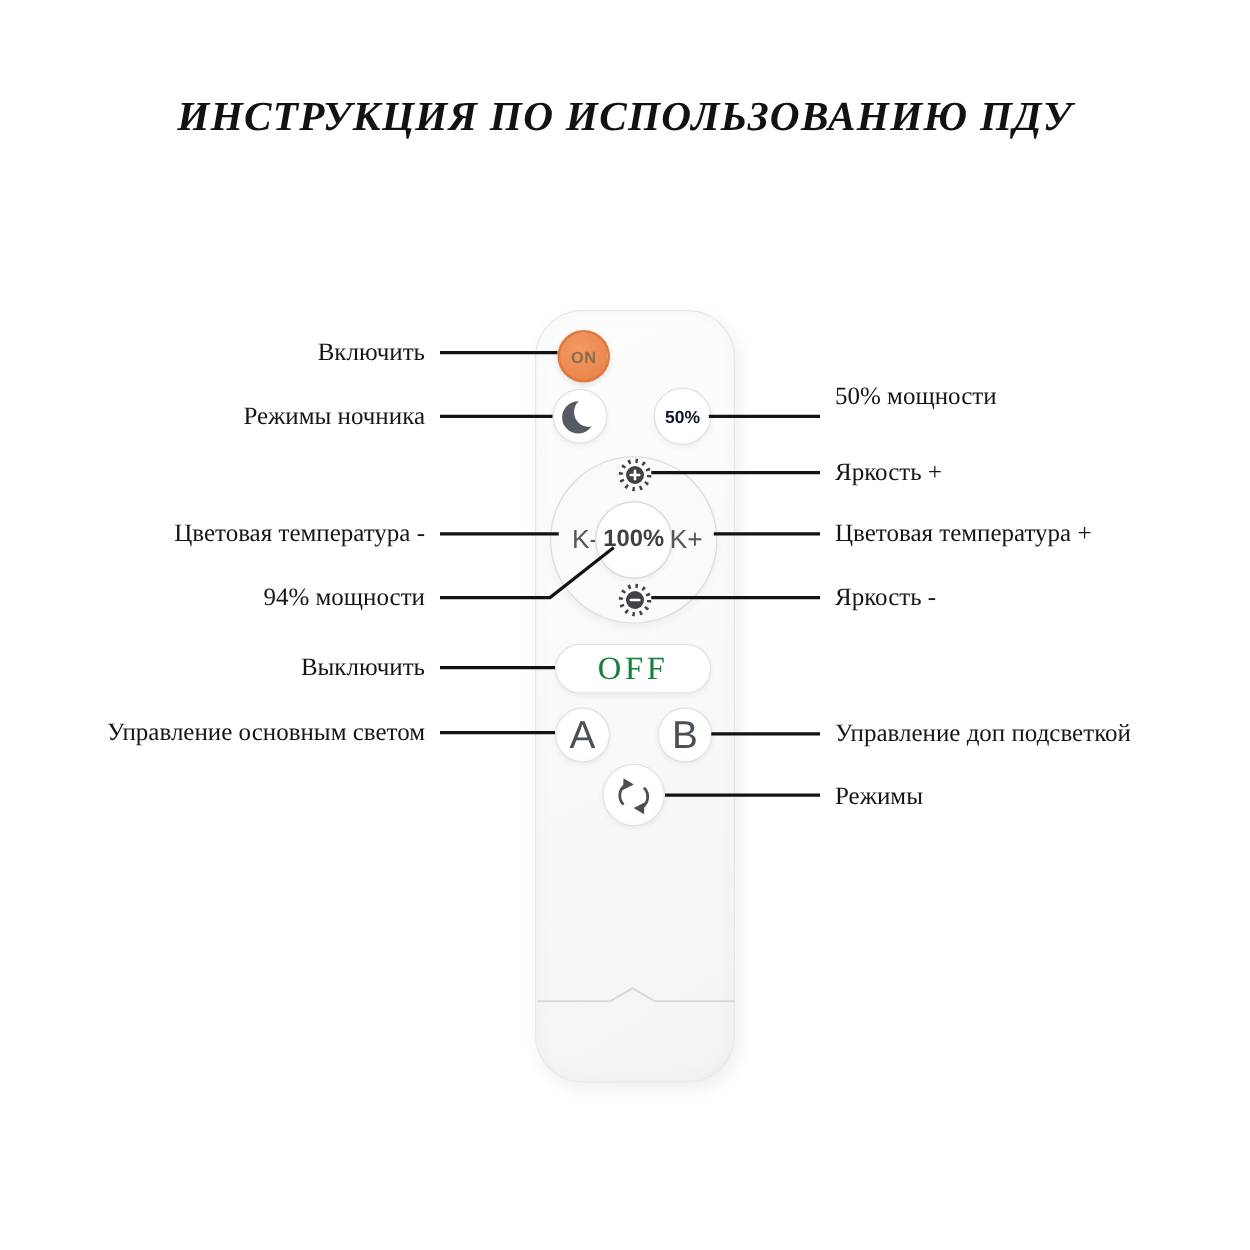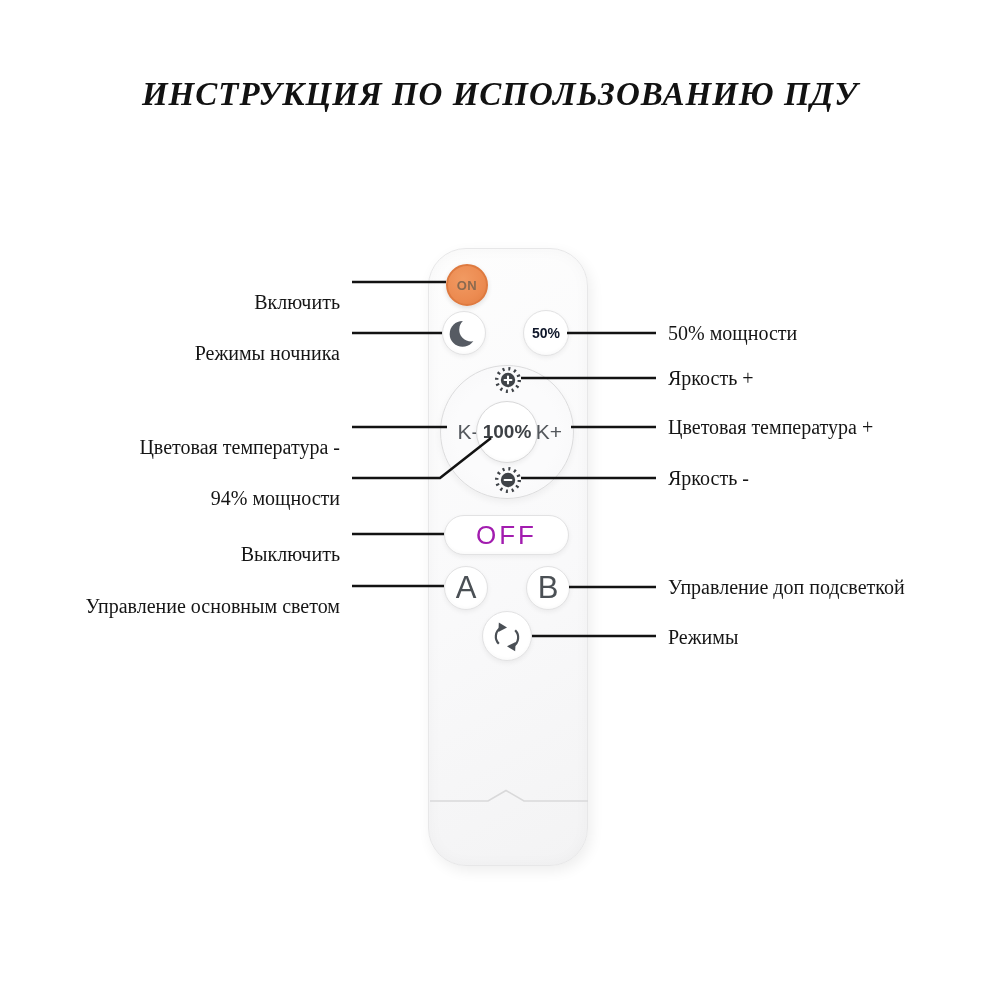--- a/index.html
+++ b/index.html
@@ -52,38 +52,38 @@
   .pad-icon.minus { top: 99px; }
   .k-label {
     position: absolute; top: 50px; width: 32px; height: 32px;
     display: flex; align-items: center; justify-content: center;
     font-family: "Liberation Sans", sans-serif; font-size: 21px; color: #54585d;
   }
   .k-minus { left: 11px; }
   .k-plus  { left: 92px; }
   .btn-off {
     left: 15px; top: 266px; width: 125px; height: 40px; border-radius: 22px;
-    color: #a21caf; font-size: 26px; letter-spacing: 3px;
+    color: #15803d; font-size: 26px; letter-spacing: 3px; font-family: Liberation Serif, serif;
   }
   .btn-a { left: 15px; top: 317px; width: 44px; height: 44px;
            color: #4b5055; font-size: 31px; }
   .btn-b { left: 97px; top: 317px; width: 44px; height: 44px;
            color: #4b5055; font-size: 31px; }
   .btn-cycle { left: 53px; top: 362px; width: 50px; height: 50px; }
   .battery-line { position: absolute; left: 0; top: 538px; }
 
   
   .leads { position: absolute; left: 0; top: 0; pointer-events: none; }
 
   
   .lbl {
     position: absolute; height: 28px; line-height: 28px;
     font-size: 20px; color: #151515; white-space: nowrap;
   }
-  .lbl.left  { right: 660px; text-align: right; margin-top: 20px; }
+  .lbl.left  { right: 660px; text-align: right; }
   .lbl.right { left: 668px; text-align: left; }
 </style>
 </head>
 <body>
 
 <div>
 
   <h1 class="page-title">ИНСТРУКЦИЯ ПО ИСПОЛЬЗОВАНИЮ ПДУ</h1>
 
   <div class="remote">
@@ -169,20 +169,20 @@
     </g>
   </svg>
 
   <div class="lbl left" style="top:268px">Включить</div>
   <div class="lbl left" style="top:319px">Режимы ночника</div>
   <div class="lbl left" style="top:413px">Цветовая температура -</div>
   <div class="lbl left" style="top:464px">94% мощности</div>
   <div class="lbl left" style="top:520px">Выключить</div>
   <div class="lbl left" style="top:572px">Управление основным светом</div>
 
-  <div class="lbl right" style="top:319px">50% мощности</div>
+  <div class="lbl right" style="top:303px">50% мощности</div>
   <div class="lbl right" style="top:364px">Яркость +</div>
   <div class="lbl right" style="top:413px">Цветовая температура +</div>
   <div class="lbl right" style="top:464px">Яркость -</div>
   <div class="lbl right" style="top:573px">Управление доп подсветкой</div>
   <div class="lbl right" style="top:623px">Режимы</div>
 
 </div>
 
 </body></html>

